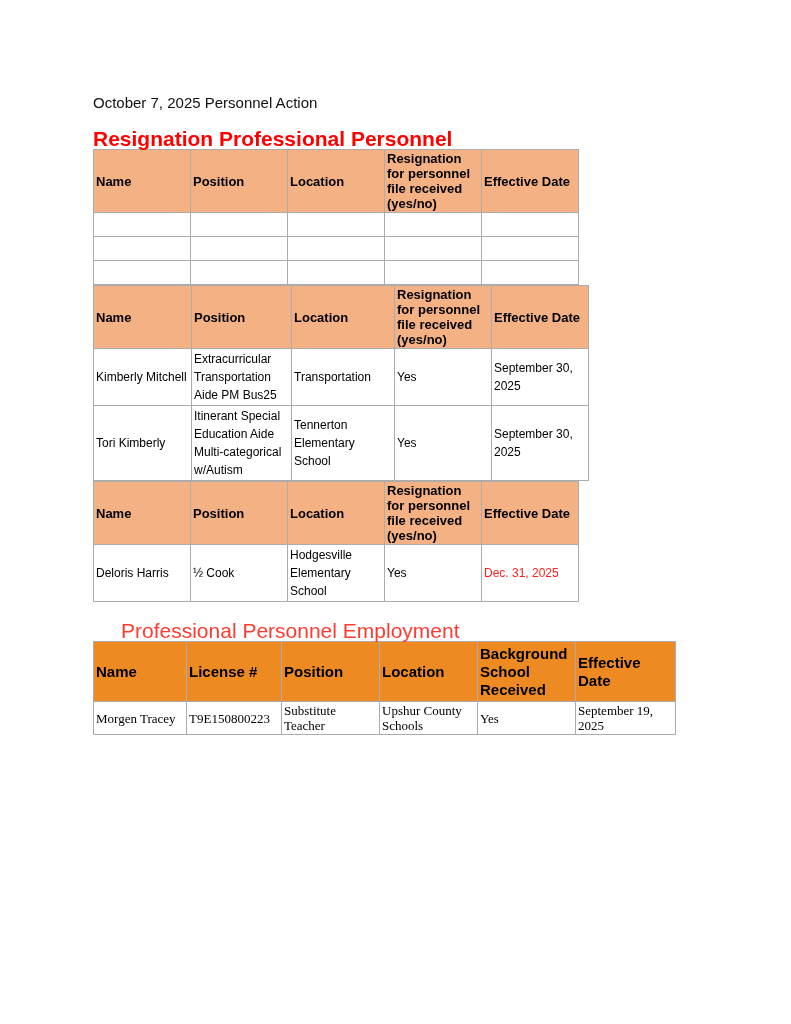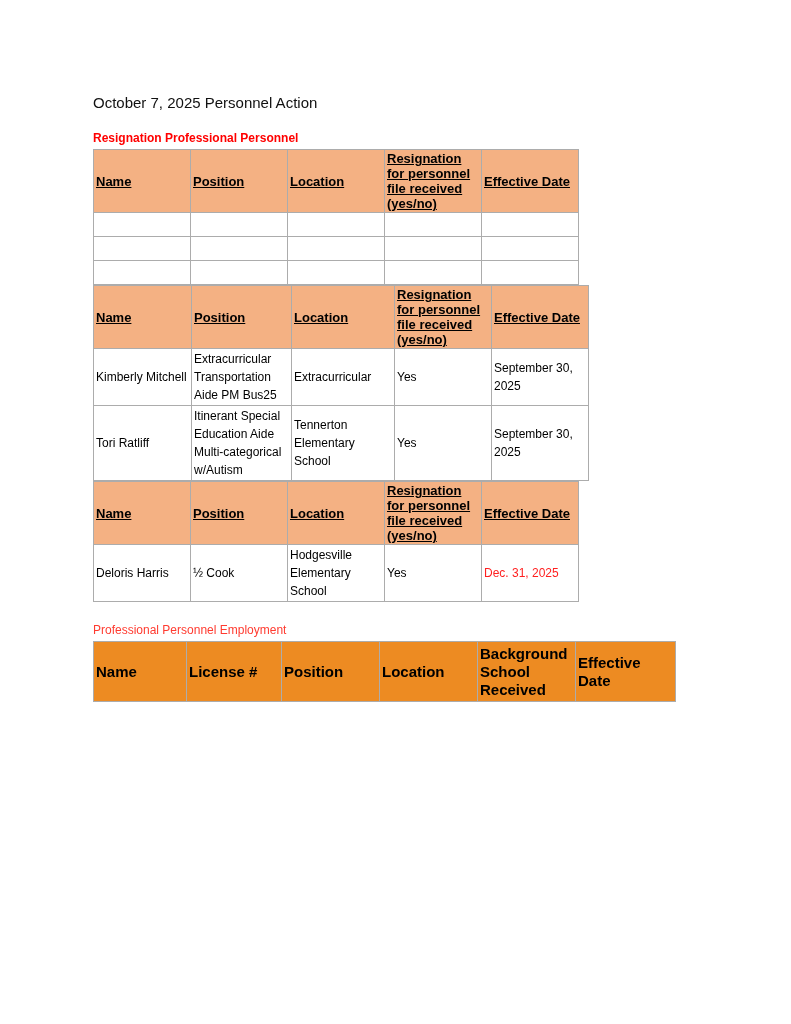--- a/index.html
+++ b/index.html
@@ -16,29 +16,30 @@
   .content { padding: 95px 20px 0 93px; }
 
   .doc-title {
     font-size: 15px;
     line-height: 15px;
     color: #111111;
     margin: 0;
   }
 
   .section-heading {
-    font-size: 12px;
+    font-size: 21px;
     line-height: 15px;
     font-weight: bold;
     color: var(--section-heading-red, #FF0000);
     margin: 21px 0 3px 0;
   }
   .section-heading.light {
     font-weight: normal;
     color: var(--employment-heading-red, #FF3B30);
+    margin-left: 28px;
   }
 
   table {
     border-collapse: collapse;
     table-layout: fixed;
   }
   th, td {
     border: 1px solid var(--table-border-gray, #ACACAC);
     padding: 1px 2px;
     vertical-align: middle;
@@ -46,21 +47,20 @@
     overflow: hidden;
   }
 
   
   .tbl-peach th {
     background: var(--resignation-header-bg, #F4B183);
     font-size: 13px;
     line-height: 15px;
     font-weight: bold;
     height: 62px;
-    text-decoration: underline;
   }
   .tbl-peach td {
     font-size: 12px;
     line-height: 18px;
   }
   .tbl-peach tr.empty-row { height: 24px; }
 
   
   .tbl-orange th {
     background: var(--employment-header-bg, #ED8B22);
@@ -150,26 +150,26 @@
             <th>Position</th>
             <th>Location</th>
             <th>Resignation for personnel file received (yes/no)</th>
             <th>Effective Date</th>
           </tr>
         </thead>
         <tbody>
           <tr>
             <td>Kimberly Mitchell</td>
             <td>Extracurricular Transportation Aide PM Bus25</td>
-            <td>Extracurricular</td>
+            <td>Transportation</td>
             <td>Yes</td>
             <td>September 30, 2025</td>
           </tr>
           <tr>
-            <td>Tori Ratliff</td>
+            <td>Tori Kimberly</td>
             <td>Itinerant Special Education Aide Multi-categorical w/Autism</td>
             <td>Tennerton Elementary School</td>
             <td>Yes</td>
             <td>September 30, 2025</td>
           </tr>
         </tbody>
       </table>
     </div>
 
     <div>
@@ -217,18 +217,26 @@
           <tr>
             <th>Name</th>
             <th>License #</th>
             <th>Position</th>
             <th>Location</th>
             <th>Background School Received</th>
             <th>Effective Date</th>
           </tr>
         </thead>
         <tbody>
+          <tr>
+            <td>Morgen Tracey</td>
+            <td>T9E150800223</td>
+            <td>Substitute Teacher</td>
+            <td>Upshur County Schools</td>
+            <td>Yes</td>
+            <td>September 19, 2025</td>
+          </tr>
         </tbody>
       </table>
     </div>
 
   </div>
 </div>
 
 </body></html>

